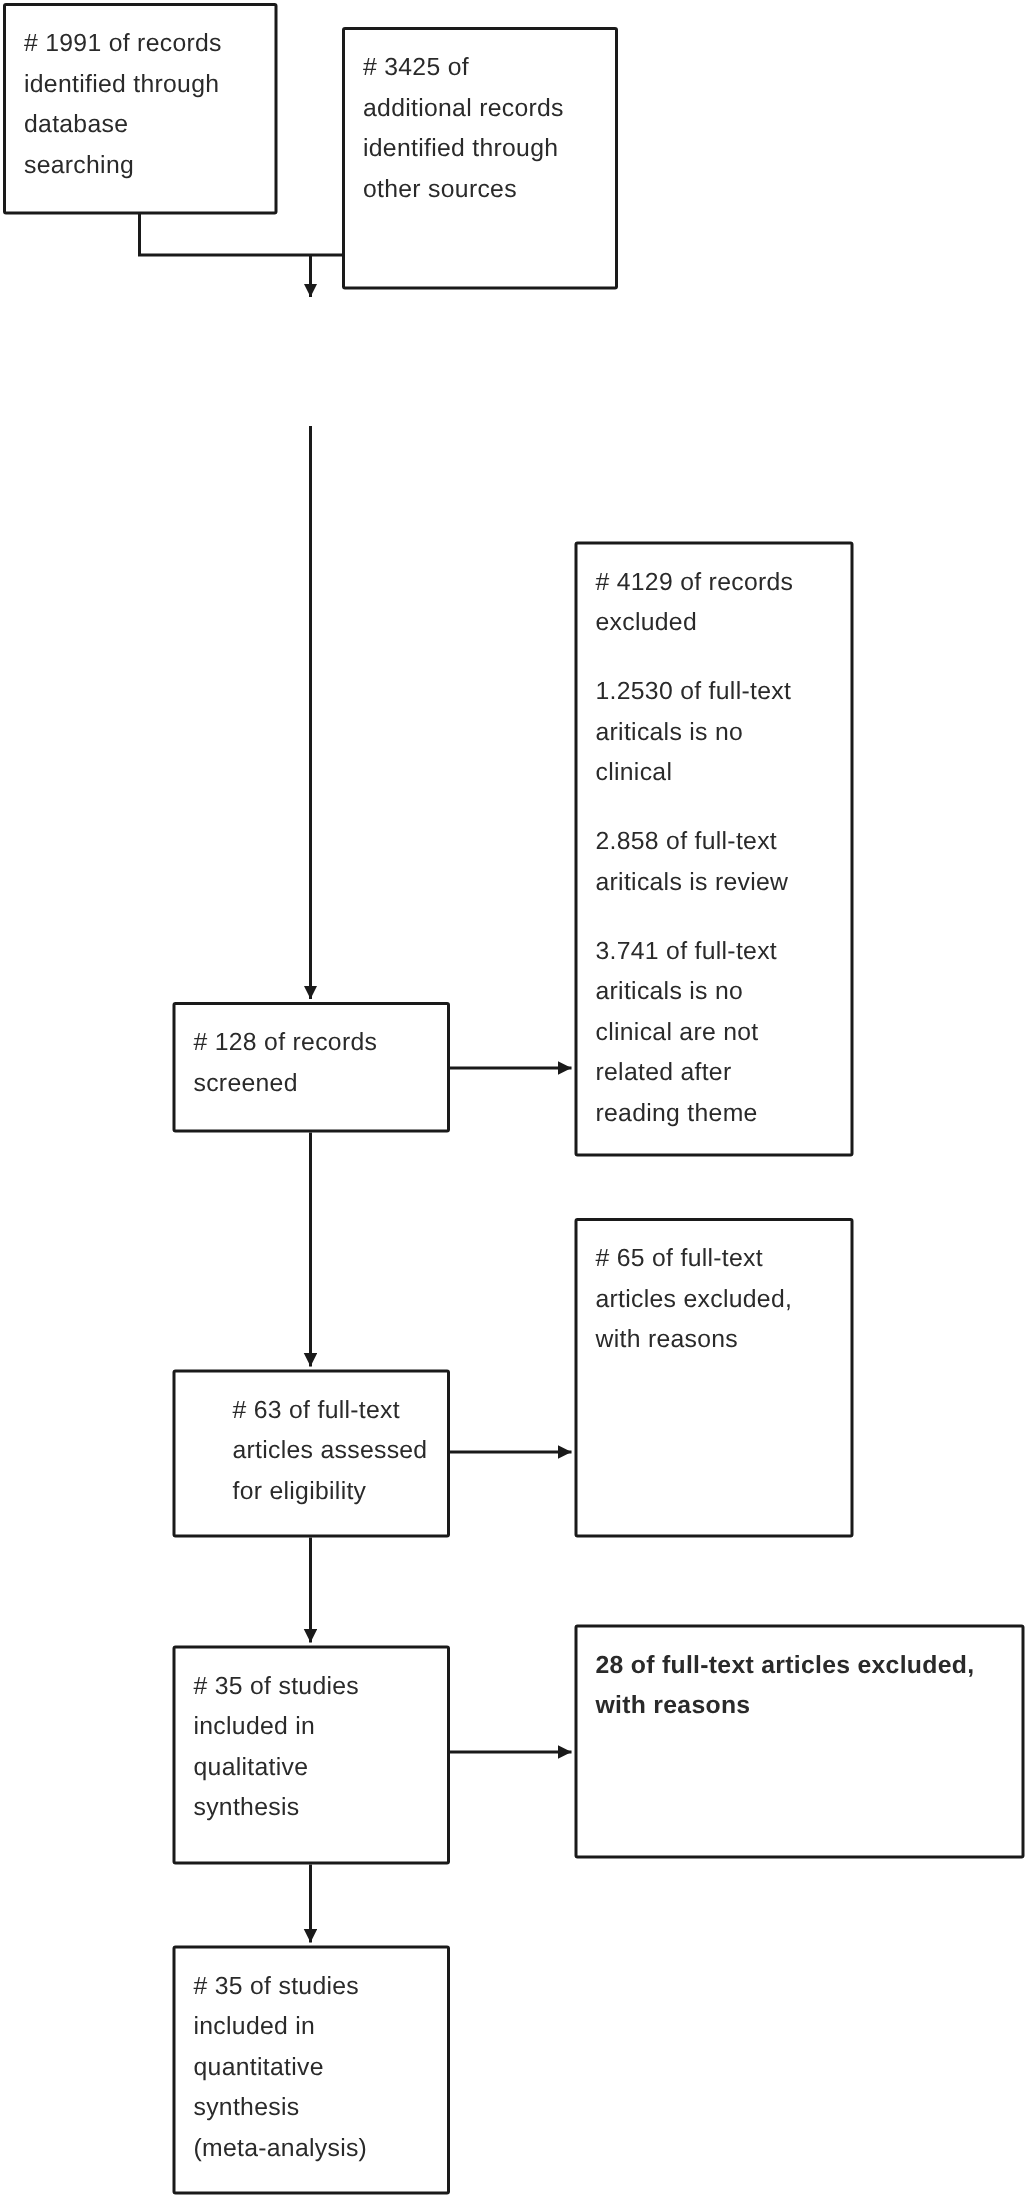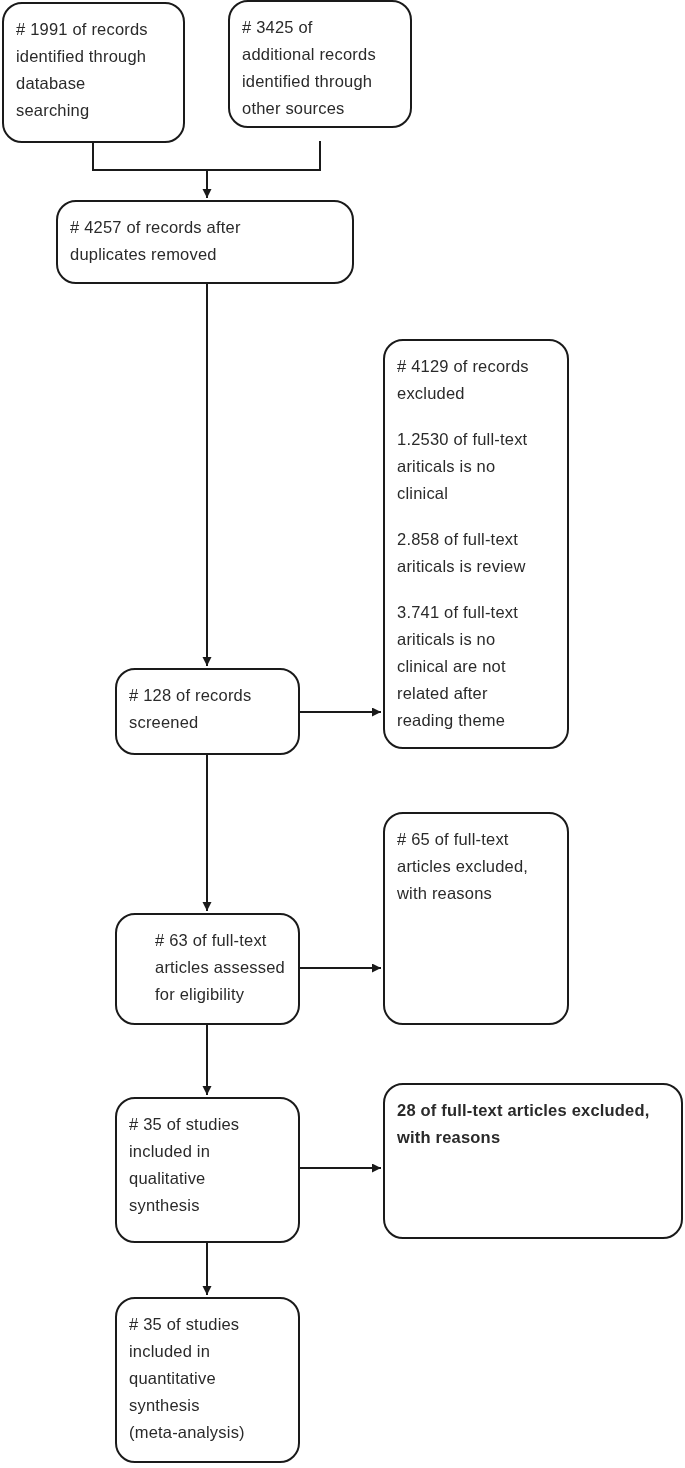--- a/index.html
+++ b/index.html
@@ -13,37 +13,37 @@
     height: 1468px;
     background: #ffffff;
     font-family: "Liberation Sans", "DejaVu Sans", sans-serif;
     color: #2a2a2a;
   }
   .box {
     position: absolute;
     box-sizing: border-box;
     background: #ffffff;
     border: 2px solid #1a1a1a;
-    border-radius: 20px;
+    border-radius: 2px;
     padding: 12px 8px 10px 12px;
     font-size: 16.5px;
     line-height: 27px;
     letter-spacing: 0.2px;
   }
   .box p {
     margin: 0 0 19px 0;
   }
   .box p:last-child {
     margin-bottom: 0;
   }
   
   #box-identified-database { left: 2px;   top: 2px;    width: 183px; height: 141px; }
-  #box-identified-other    { left: 228px; top: 0;    width: 184px; height: 128px; }
+  #box-identified-other    { left: 228px; top: 18px;    width: 184px; height: 175px; }
   #box-after-duplicates    { left: 56px;  top: 200px;  width: 298px; height: 84px;  }
-  #box-records-excluded    { left: 383px; top: 339px;  width: 186px; height: 410px; }
+  #box-records-excluded    { left: 383px; top: 361px;  width: 186px; height: 410px; }
   #box-screened            { left: 115px; top: 668px;  width: 185px; height: 87px;  }
   #box-fulltext-excluded   { left: 383px; top: 812px;  width: 186px; height: 213px; }
   #box-fulltext-assessed   { left: 115px; top: 913px;  width: 185px; height: 112px; padding-left: 38px; }
   #box-qualitative         { left: 115px; top: 1097px; width: 185px; height: 146px; }
   #box-rct-excluded        { left: 383px; top: 1083px; width: 300px; height: 156px; font-weight: bold; }
   #box-quantitative        { left: 115px; top: 1297px; width: 185px; height: 166px; }
 
   #connectors {
     position: absolute;
     left: 0; top: 0;
@@ -76,21 +76,20 @@
     <line class="stroke" x1="207" y1="1243" x2="207" y2="1295" marker-end="url(#arrowhead)"></line>
     <line class="stroke" x1="300" y1="712" x2="381" y2="712" marker-end="url(#arrowhead)"></line>
     <line class="stroke" x1="300" y1="968" x2="381" y2="968" marker-end="url(#arrowhead)"></line>
     <line class="stroke" x1="300" y1="1168" x2="381" y2="1168" marker-end="url(#arrowhead)"></line>
   </svg>
 
   <div class="box" id="box-identified-database"># 1991 of records<br>identified through<br>database<br>searching</div>
 
   <div class="box" id="box-identified-other"># 3425 of<br>additional records<br>identified through<br>other sources</div>
 
-  <div class="box" id="box-after-duplicates"># 4257 of records after<br>duplicates removed</div>
 
   <div class="box" id="box-records-excluded">
     <p># 4129 of records<br>excluded</p>
     <p>1.2530 of full-text<br>ariticals is no<br>clinical</p>
     <p>2.858 of full-text<br>ariticals is review</p>
     <p>3.741 of full-text<br>ariticals is no<br>clinical are not<br>related after<br>reading theme</p>
   </div>
 
   <div class="box" id="box-screened"># 128 of records<br>screened</div>
 

